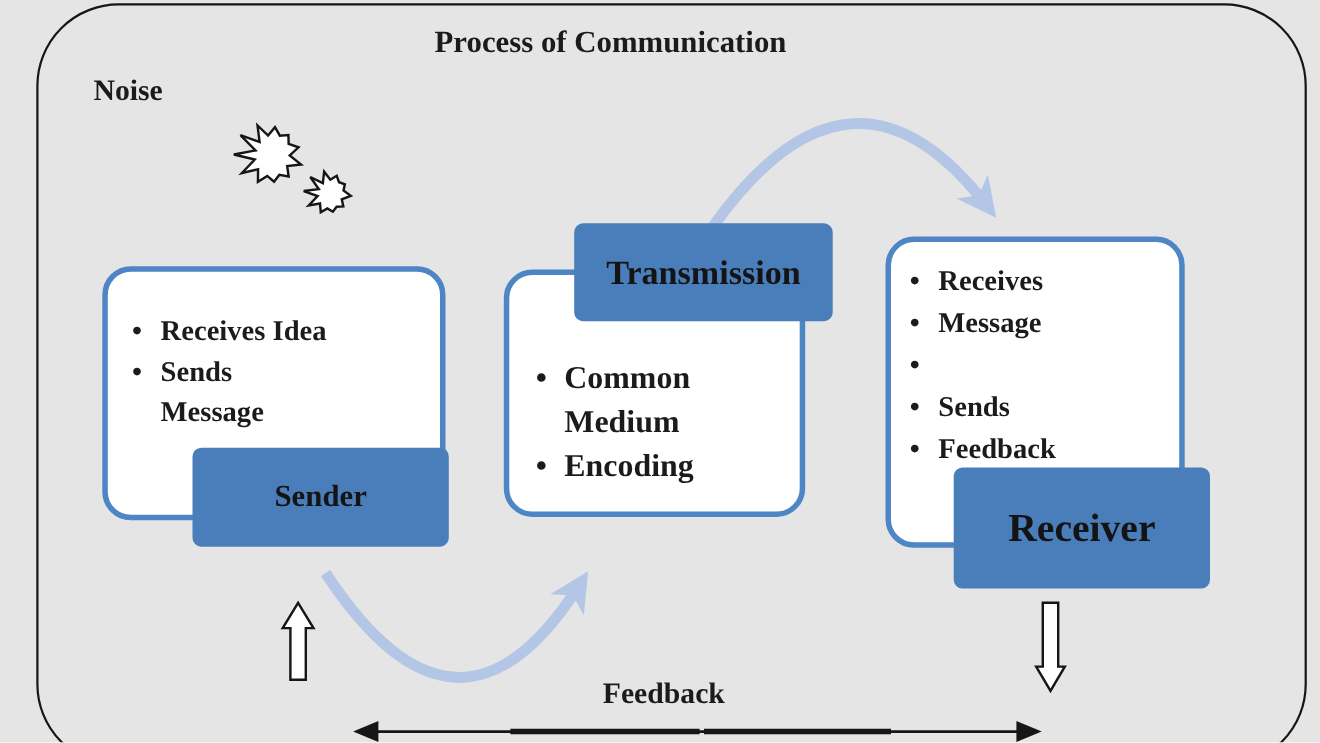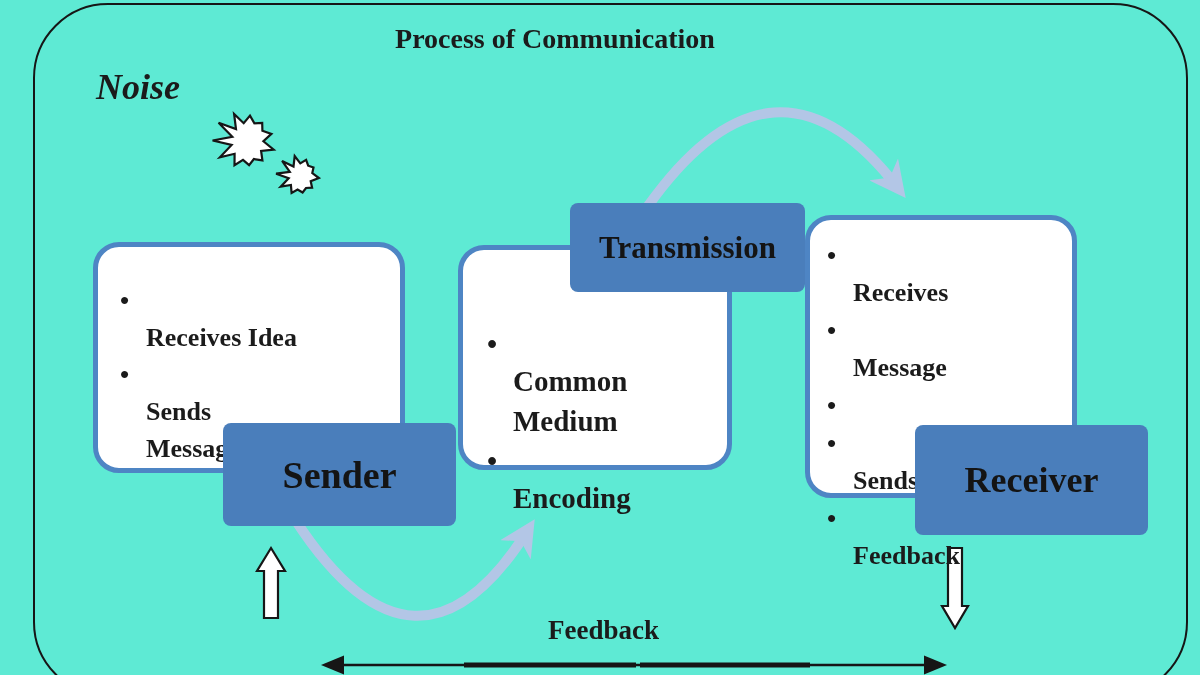--- a/index.html
+++ b/index.html
@@ -4,56 +4,55 @@
 <style>
   :root{
     --node-fill:#4a7ebb;
     --box-border:#4e85c4;
     --flow:#b3c6e6;
     --text:#1b1b1b;
     --line:#161616;
   }
   html,body{margin:0;padding:0;background:#ffffff;}
   .stage{
-    position:relative;width:1200px;height:675px;overflow:hidden;background:#5eead4;
+    position:relative;width:1200px;height:675px;overflow:hidden;background:#e5e5e5;
     font-family:"Liberation Serif","DejaVu Serif",serif;font-weight:bold;color:var(--text);
   }
   .outer-border{
     position:absolute;left:33px;top:3px;width:1151px;height:690px;
     border:2.5px solid var(--line);border-radius:75px;background:transparent;
   }
   .title{
     position:absolute;left:375px;top:22px;width:360px;text-align:center;
     font-size:28px;line-height:1.2;
   }
-  .noise{position:absolute;left:96px;top:66px;font-size:36px;line-height:1.2;font-style:italic;}
+  .noise{position:absolute;left:85px;top:66px;font-size:27px;line-height:1.2;}
   .feedback-label{position:absolute;left:548px;top:614px;font-size:27px;line-height:1.2;}
 
   .round-box{
     position:absolute;border:5px solid var(--box-border);border-radius:26px;
     background:#fff;box-sizing:border-box;
   }
   .box-sender{left:93px;top:242px;width:312px;height:231px;}
   .box-transmission{left:458px;top:245px;width:274px;height:225px;}
   .box-receiver{left:805px;top:215px;width:272px;height:283px;}
 
   .node-label{
     position:absolute;background:var(--node-fill);border-radius:8px;
     display:flex;align-items:center;justify-content:center;color:#141414;
     box-sizing:border-box;
-    margin-left:48px;
   }
-  .label-sender{left:175px;top:423px;width:233px;height:103px;font-size:38px;}
+  .label-sender{left:175px;top:407px;width:233px;height:90px;font-size:28px;}
   .label-transmission{left:522px;top:203px;width:235px;height:89px;font-size:31px;}
   .label-receiver{left:867px;top:425px;width:233px;height:110px;font-size:36px;}
 
   ul.bullets{position:absolute;margin:0;padding:0;list-style:none;}
   ul.bullets li{display:flex;align-items:flex-start;}
   ul.bullets .dot{flex:0 0 26px;text-align:left;padding-left:2px;}
-  ul.bullets .bt{white-space:pre-line;margin-top:37px;}
+  ul.bullets .bt{white-space:pre-line;}
   .bullets-sender{left:118px;top:282px;width:260px;font-size:26px;line-height:37px;}
   .bullets-transmission{left:485px;top:324px;width:230px;font-size:29px;line-height:40px;}
   .bullets-receiver{left:825px;top:237px;width:240px;font-size:26px;line-height:38px;}
 
   svg.layer{position:absolute;left:0;top:0;width:1200px;height:675px;}
   .flow-stroke{fill:none;stroke:var(--flow);stroke-width:10;}
   .flow-fill{fill:var(--flow);}
   .burst{fill:#ffffff;stroke:var(--line);stroke-width:2.2;stroke-linejoin:miter;}
   .block-arrow{fill:#ffffff;stroke:var(--line);stroke-width:2.2;stroke-linejoin:miter;}
   .fb-line{stroke:var(--line);stroke-width:2.5;}

